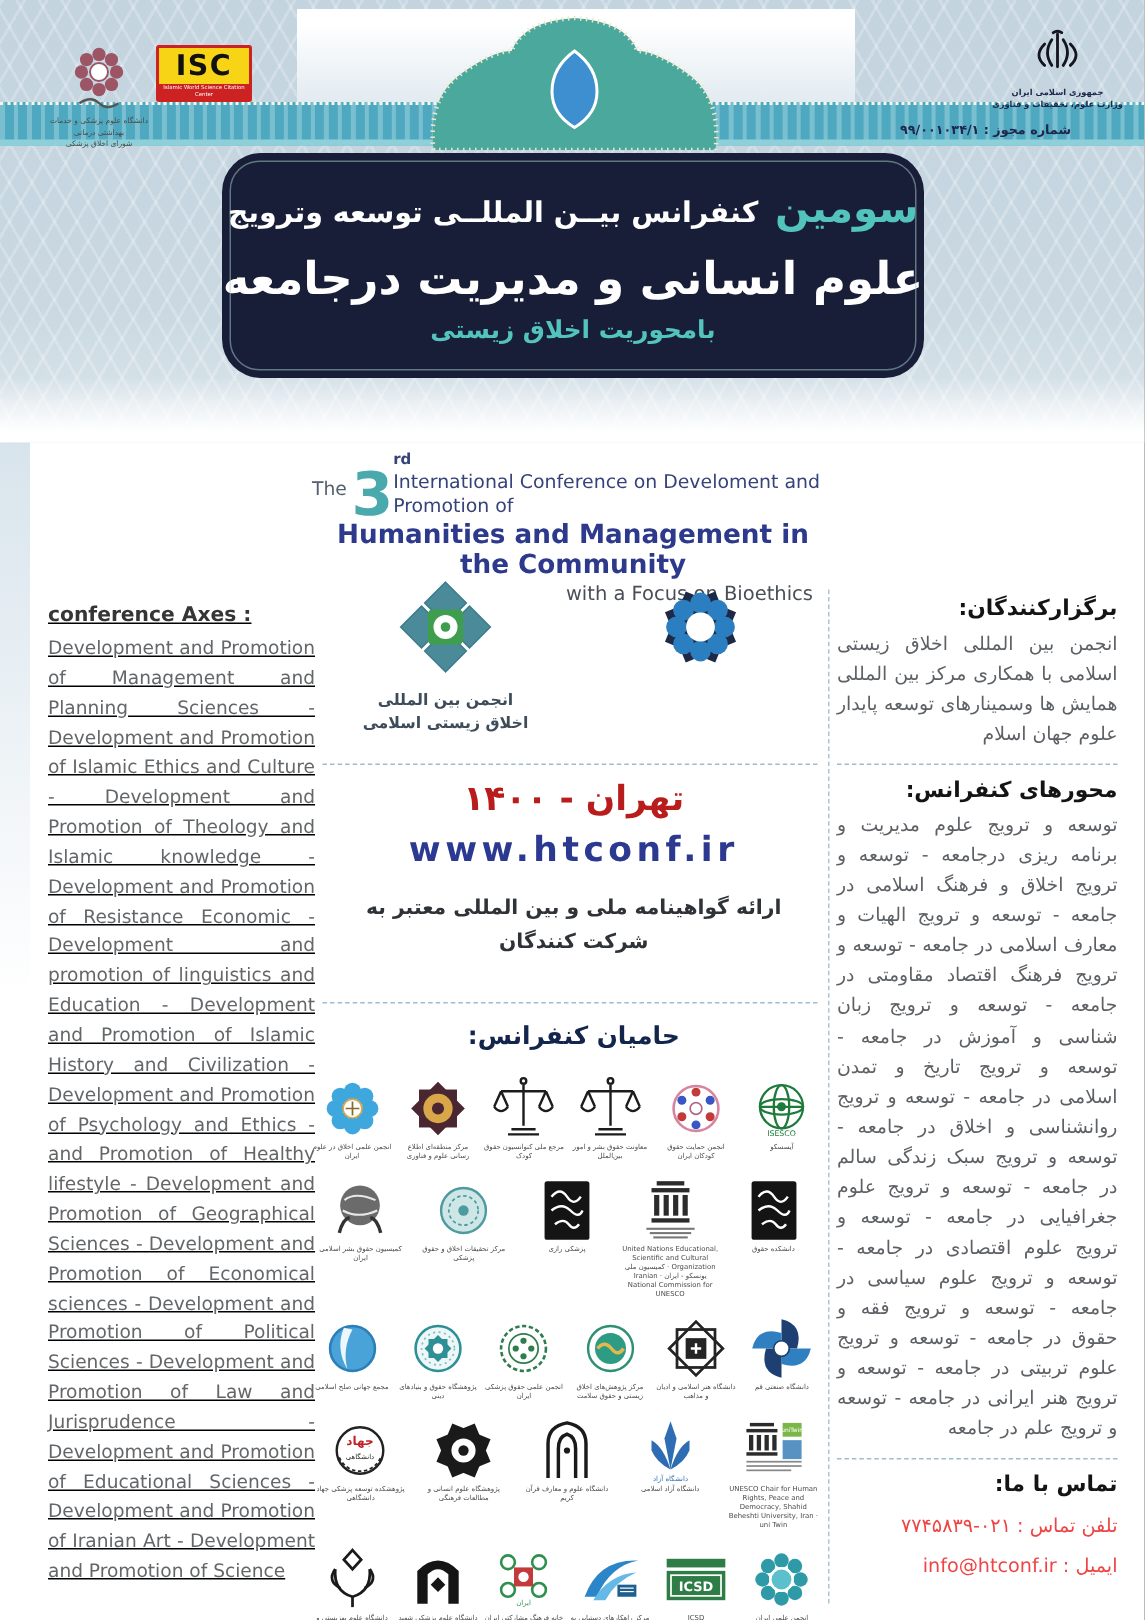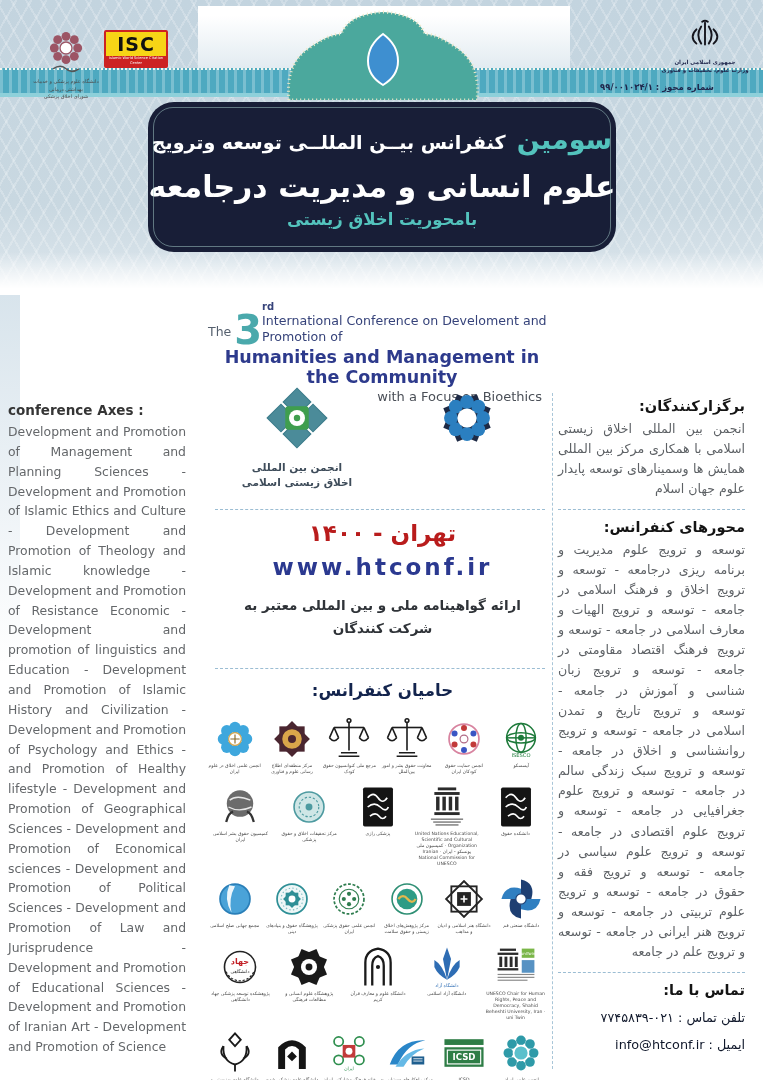--- a/index.html
+++ b/index.html
@@ -46,21 +46,21 @@
      border-radius:20px;pointer-events:none;}
   .banner-l1{margin-top:22px;}
   .banner-l1 .accent{color:#53c3bd;font-weight:bold;font-size:27px;}
   .banner-l1 .rest{color:#fff;font-weight:bold;font-size:19px;margin-right:6px;}
   .banner-l2{font-weight:bold;font-size:30px;margin-top:14px;}
   .banner-l3{color:#53c3bd;font-weight:bold;font-size:16.5px;margin-top:6px;}
 
   
   .title-block{position:absolute;top:300px;left:208px;width:348px;}
   .t-row1{display:flex;align-items:flex-end;justify-content:center;}
-  .t-the{font-size:12.5px;color:#55606e;margin:0 3px 6px 0;}
+  .t-the{font-size:12.5px;color:#55606e;margin:0 3px 12px 0;}
   .t-num{font-size:40px;line-height:30px;font-weight:bold;color:#4aa9ac;}
   .t-col{display:flex;flex-direction:column;align-items:flex-start;}
   .t-rd{font-size:10px;font-weight:bold;color:#36437a;line-height:13px;}
   .t-line1{font-size:12.6px;color:#36437a;line-height:16px;}
   .t-line2{font-size:17.5px;font-weight:bold;color:#2d3a8c;text-align:center;margin-top:2px;}
   .t-line3{font-size:13px;color:#4a4f57;text-align:right;margin-top:2px;padding-right:14px;}
 
   
   .org-logos{position:absolute;top:386px;left:212px;width:340px;display:flex;
      justify-content:space-around;}
@@ -82,30 +82,30 @@
      direction:rtl;color:#13244d;font-weight:bold;font-size:16.5px;}
 
   
   .sp-grid{position:absolute;top:716px;left:206px;width:344px;}
   .sp-row{display:flex;justify-content:space-between;align-items:flex-start;margin-bottom:9px;}
   .sp-cell{flex:1;min-width:0;text-align:center;padding:0 2px;}
   .sp-ico{width:46px;height:46px;display:block;margin:0 auto;}
   .sp-cap{font-size:4.6px;line-height:1.3;color:#4a4a4a;margin-top:1px;direction:rtl;}
 
   
-  .left-col{position:absolute;top:402px;left:8px;width:178px;}
+  .left-col{position:absolute;top:402px;left:32px;width:178px;text-decoration:underline;}
   .lc-head{font-size:13.5px;font-weight:bold;color:#353535;margin-bottom:4px;}
   .lc-body{font-size:12.4px;color:#64676a;text-align:justify;line-height:1.6;}
 
   
   .right-col{position:absolute;top:398px;left:558px;width:187px;direction:rtl;}
   .rc-head{font-size:14.5px;font-weight:bold;color:#141414;margin:0 0 5px 0;}
   .rc-body{font-size:12.6px;color:#5d6165;text-align:justify;line-height:1.6;margin:0;}
   .rc-div{margin:9px 0;}
-  .rc-line{font-size:12.8px;color:#0f172a;margin-top:12px;}
+  .rc-line{font-size:12.8px;color:#ef4444;margin-top:12px;}
 </style>
 </head>
 <body>
 
 <div id="page">
 
   <div class="header">
     <div class="header-panel"></div>
     <div class="header-band"></div>
 

